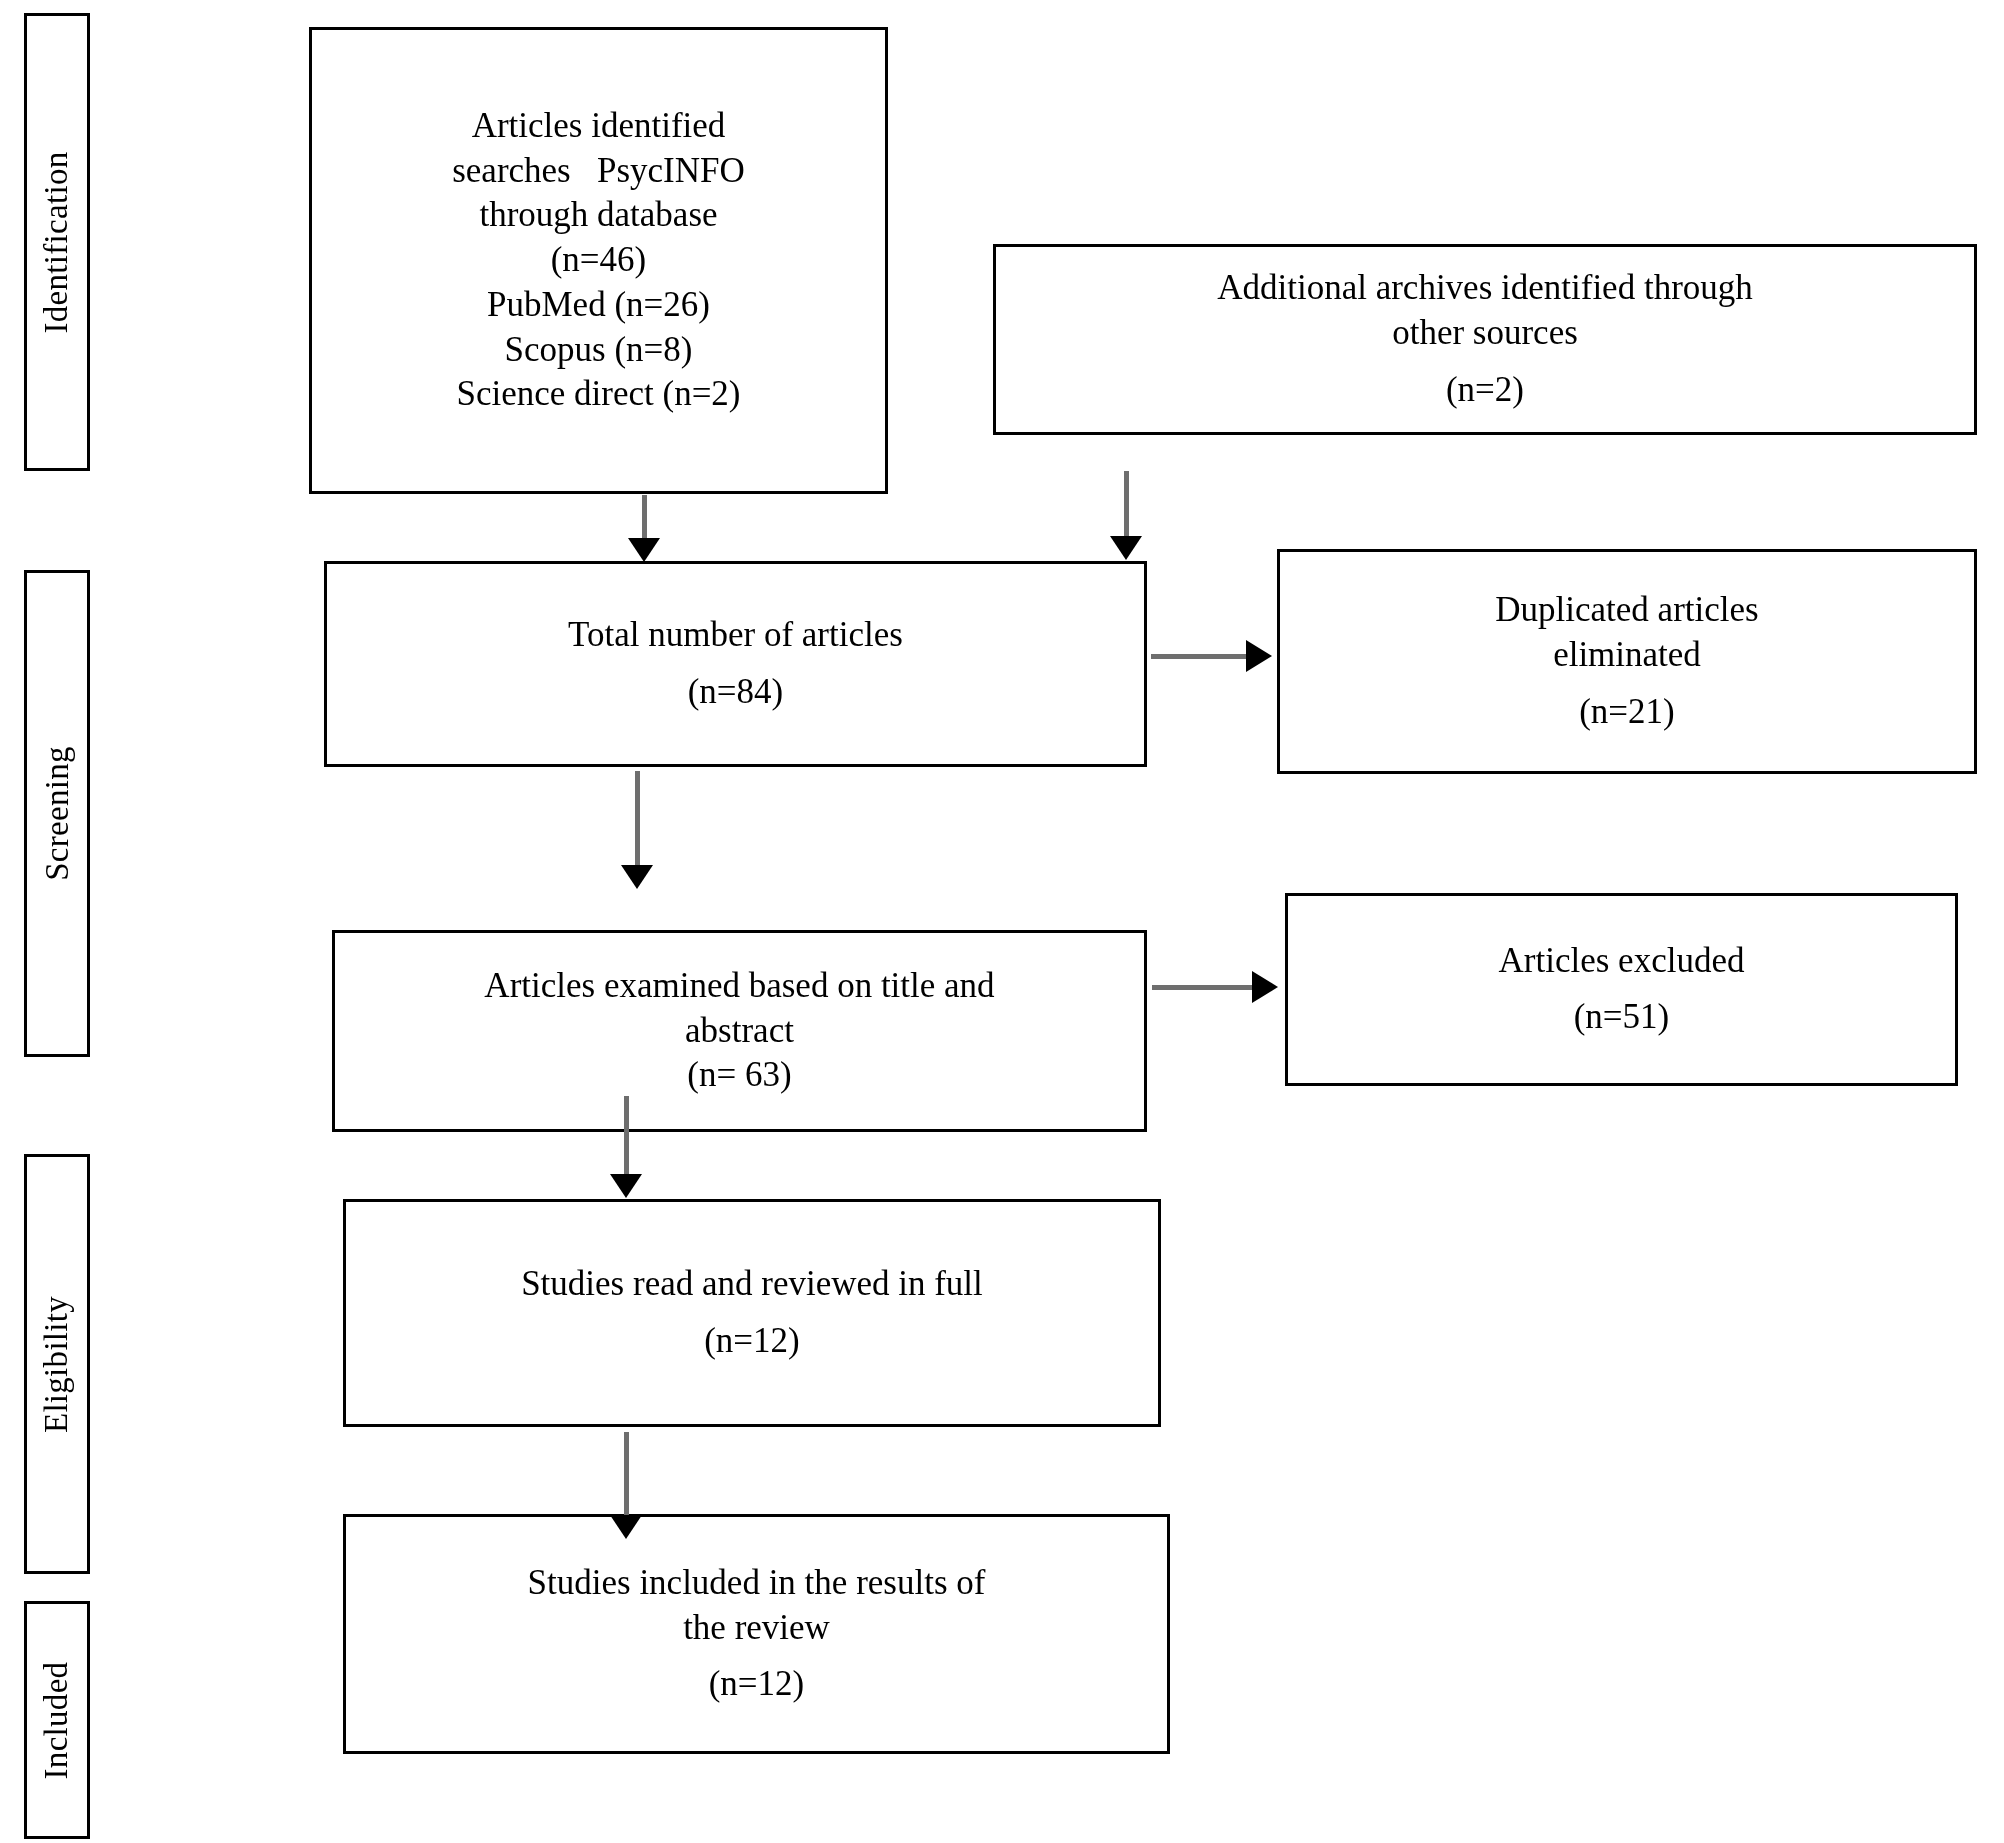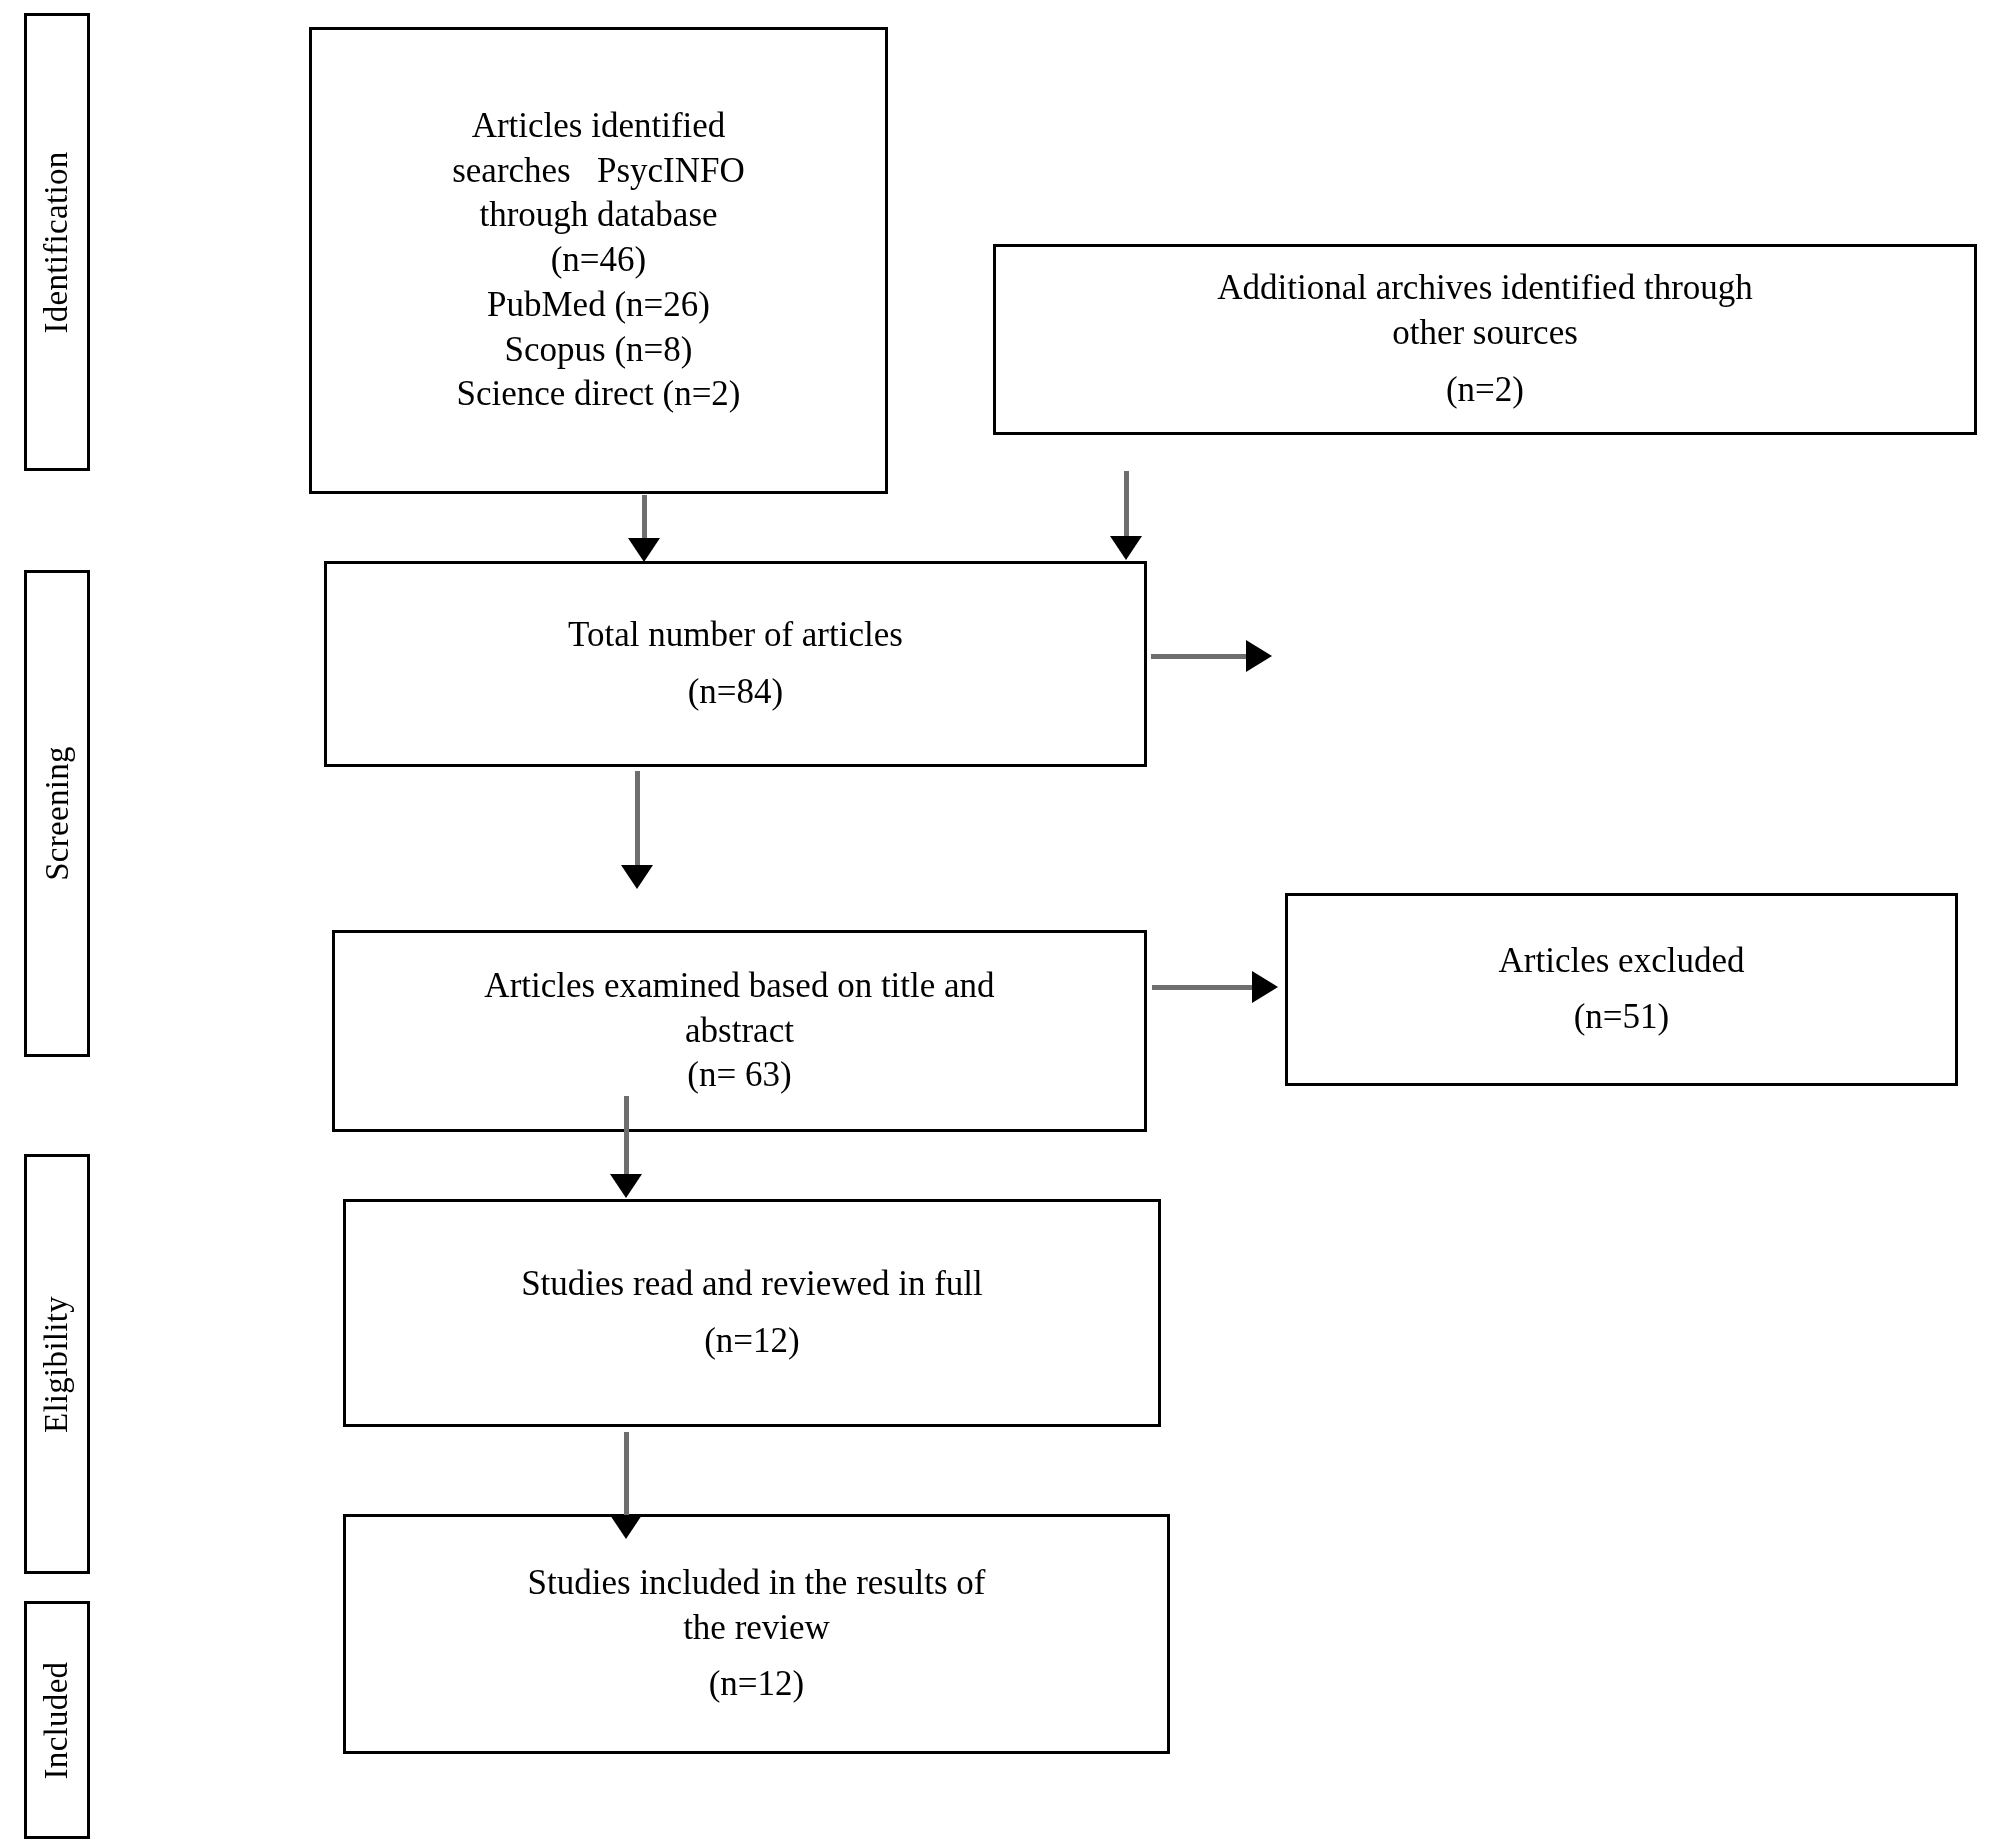--- a/index.html
+++ b/index.html
@@ -144,20 +144,26 @@
     <span class="gap"></span>
     <span class="line">(n=2)</span>
   </div>
 
   <div class="box" id="box-total">
     <span class="line">Total number of articles</span>
     <span class="gap"></span>
     <span class="line">(n=84)</span>
   </div>
 
+  <div class="box" id="box-dupes">
+    <span class="line">Duplicated articles</span>
+    <span class="line">eliminated</span>
+    <span class="gap"></span>
+    <span class="line">(n=21)</span>
+  </div>
 
   <div class="box" id="box-examined">
     <span class="line">Articles examined based on title and</span>
     <span class="line">abstract</span>
     <span class="line">(n= 63)</span>
   </div>
 
   <div class="box" id="box-excluded">
     <span class="line">Articles excluded</span>
     <span class="gap"></span>

